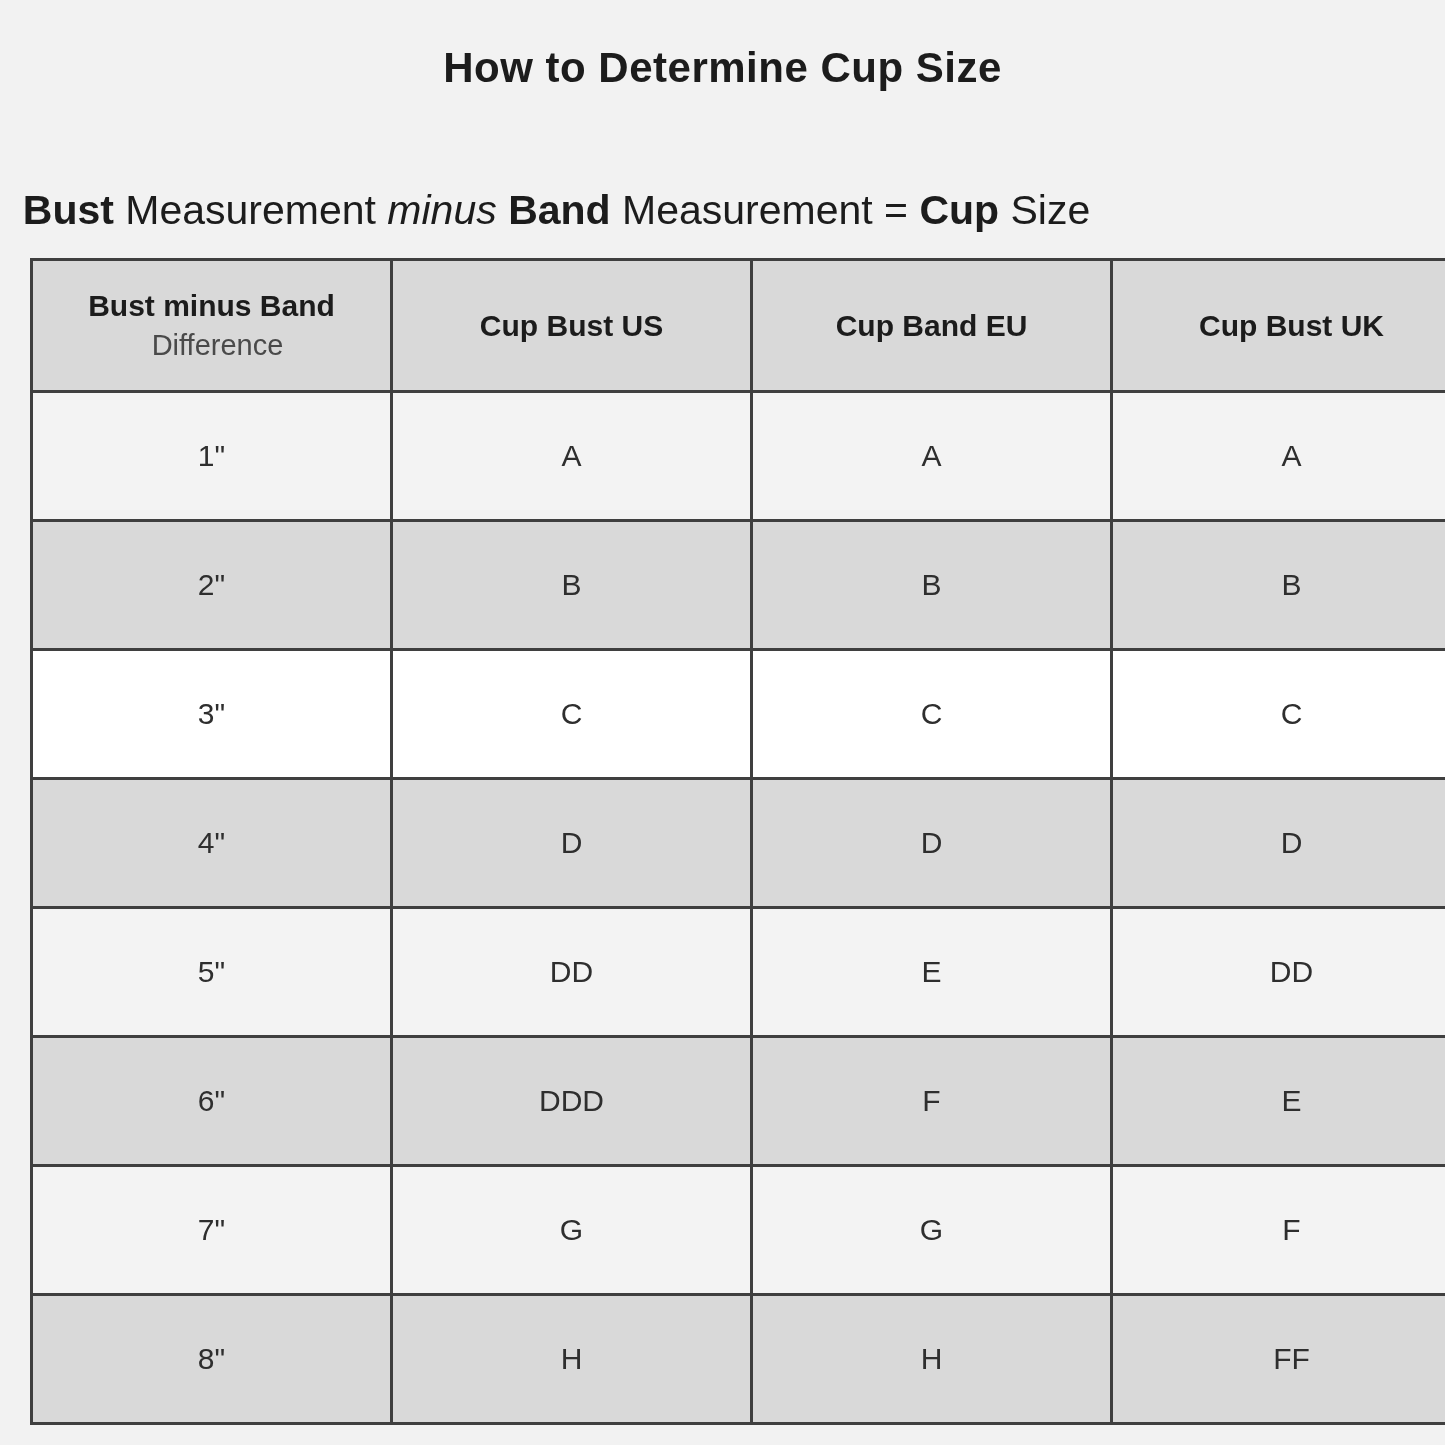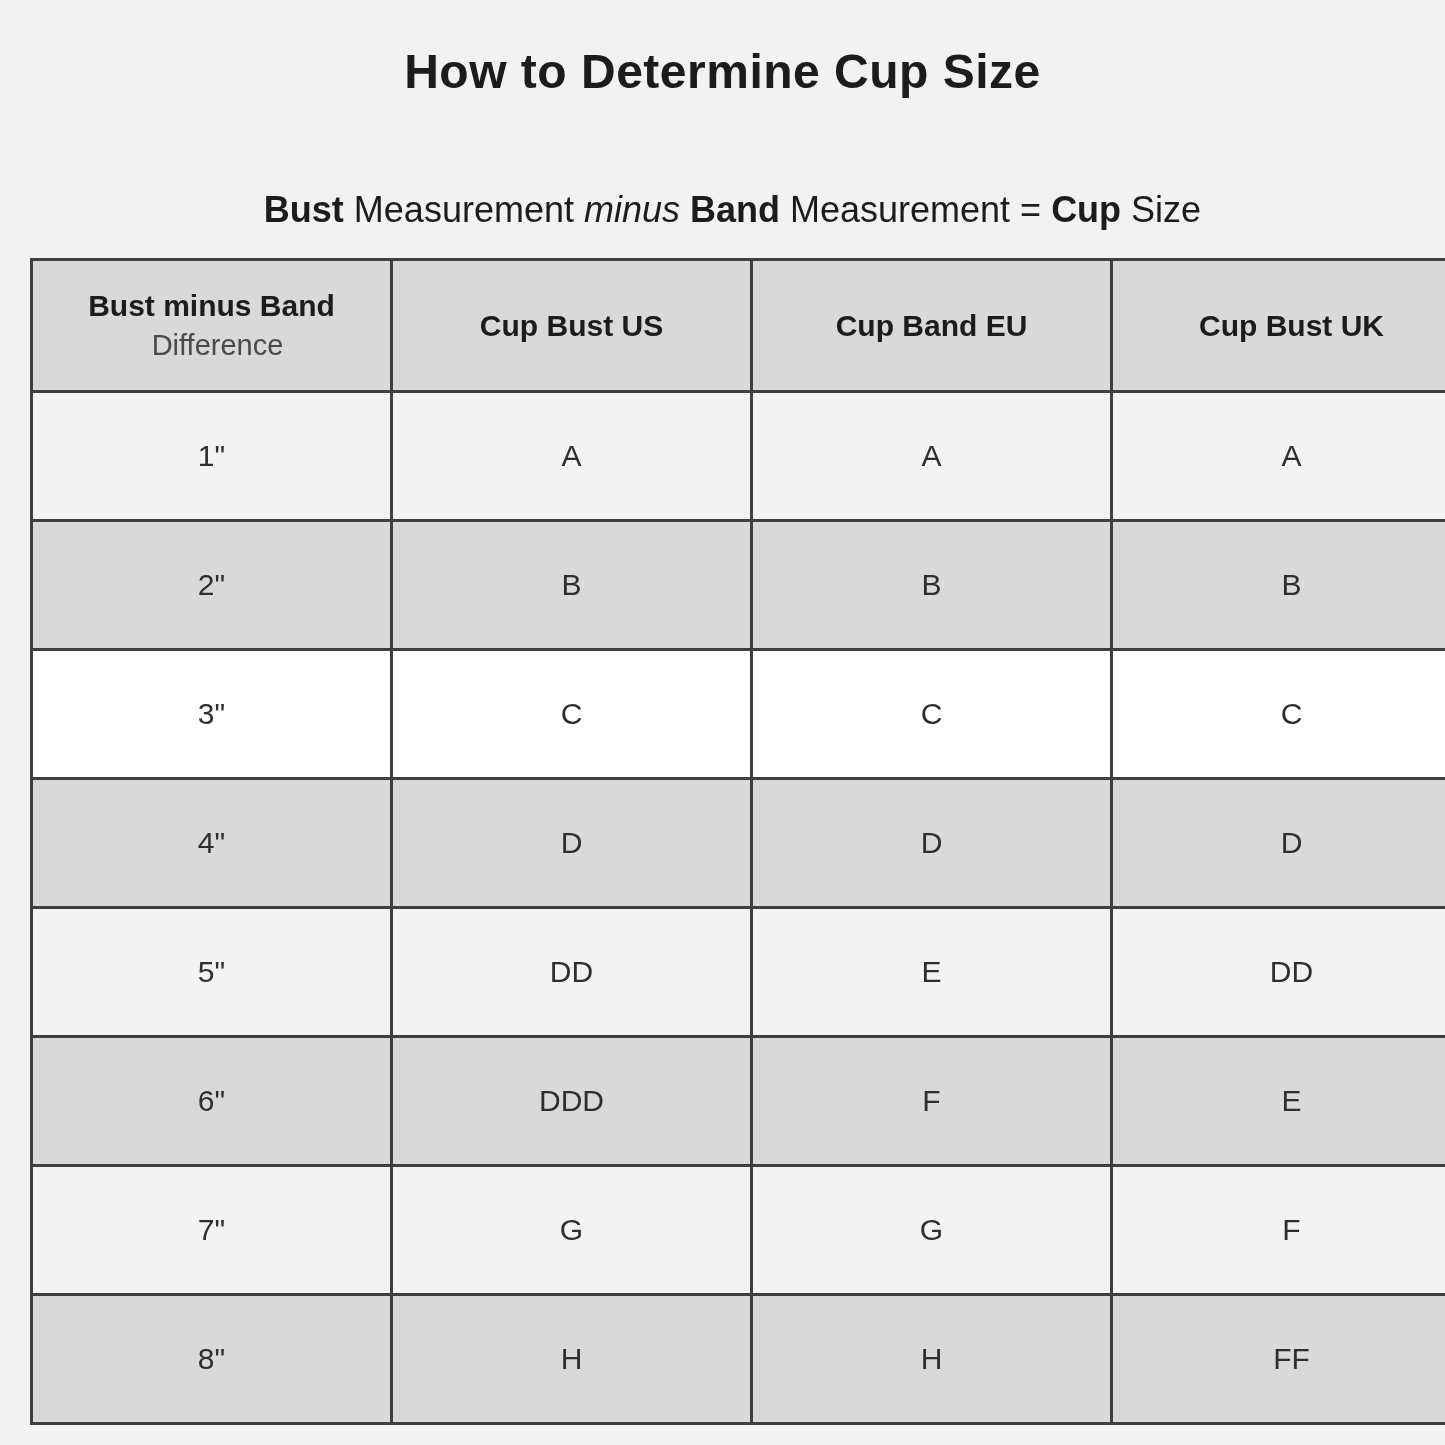--- a/index.html
+++ b/index.html
@@ -18,29 +18,28 @@
     width: 1445px;
     height: 1445px;
     background: var(--bg);
     font-family: "Liberation Sans", sans-serif;
     position: relative;
     overflow: hidden;
   }
   .page-title {
     padding-top: 44px;
     text-align: center;
-    font-size: 48px;
+    font-size: 42px;
     font-weight: 700;
     letter-spacing: 0.5px;
     color: var(--text-dark);
   }
   .page-subtitle {
     margin-top: 48px;
-    text-align: center;
-    font-size: 36px;
+    font-size: 41px;
     color: var(--text-dark);
     white-space: pre-wrap;
   }
   .st-bold { font-weight: 700; }
   .st-reg  { font-weight: 400; }
   .st-italic { font-style: italic; font-weight: 400; }
 
   table.size-table {
     position: absolute;
     left: 30px;

